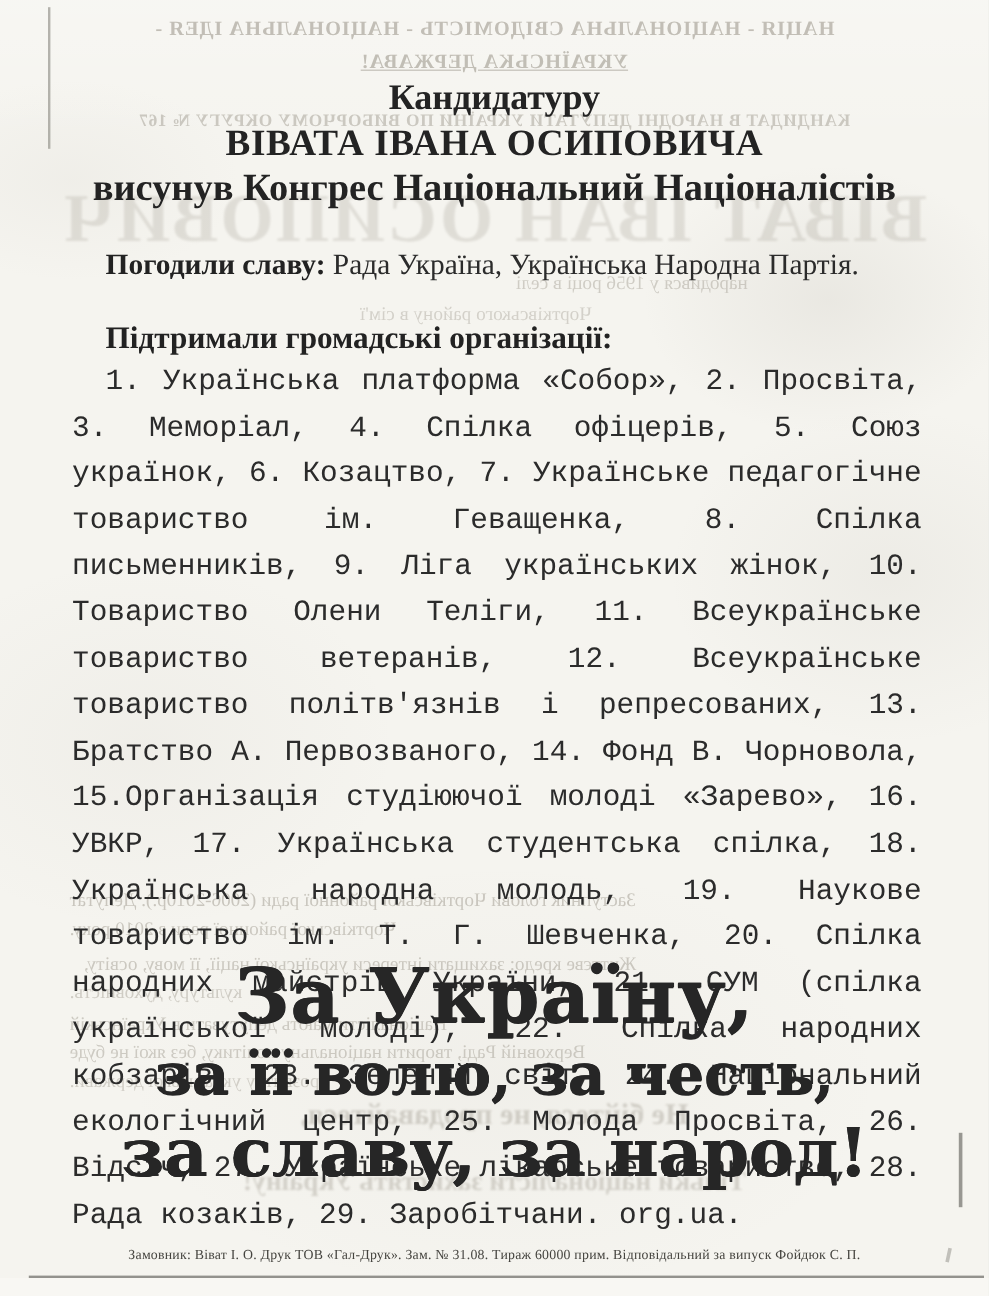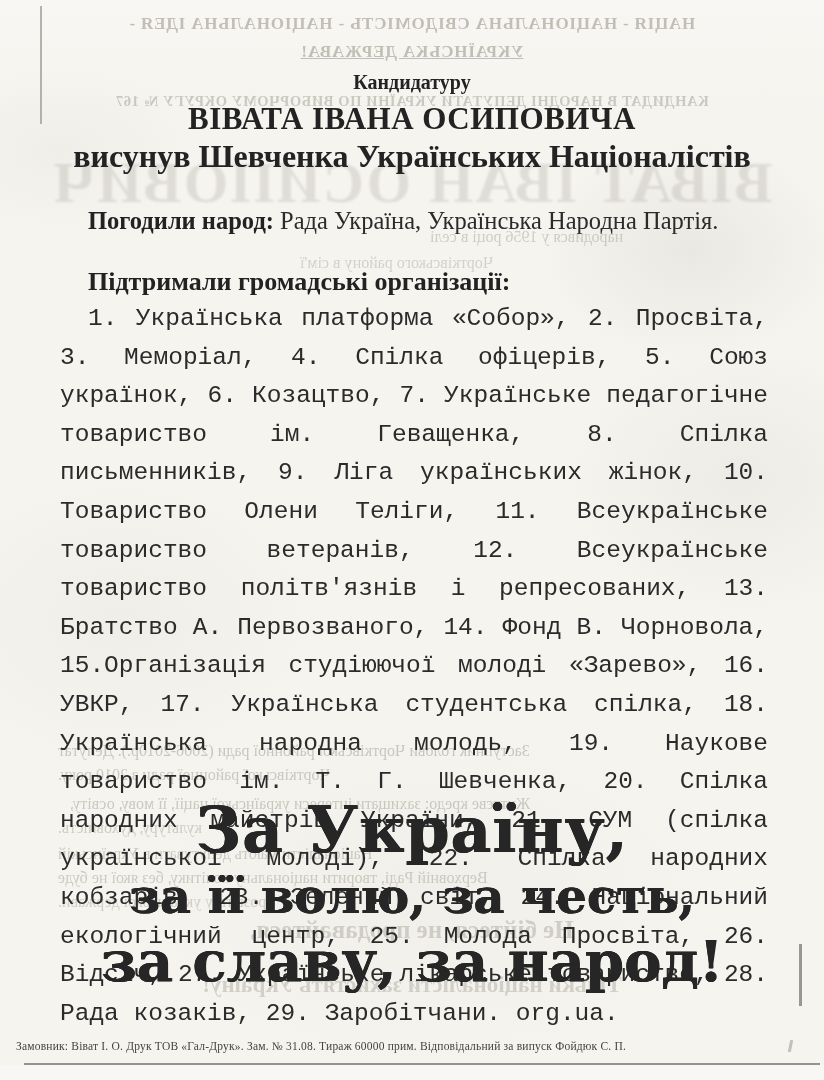--- a/index.html
+++ b/index.html
@@ -43,21 +43,21 @@
   .bt-deputy2{top:766px;left:58px;font-size:16px;opacity:.50;}
   .bt-credo1{top:795px;left:70px;font-size:16px;opacity:.50;}
   .bt-credo2{top:819px;left:58px;font-size:16px;opacity:.45;}
   .bt-nat1{top:845px;left:58px;font-size:16px;opacity:.48;}
   .bt-nat2{top:869px;left:58px;font-size:16px;opacity:.48;}
   .bt-nat3{top:893px;left:58px;font-size:16px;opacity:.42;}
   .bt-bold1{top:916px;font-size:25px;font-weight:bold;opacity:.42;filter:blur(.7px);}
   .bt-bold2{top:972px;font-size:23px;font-weight:bold;opacity:.40;filter:blur(.7px);}
   
   .title-block{position:absolute;top:64px;left:0;right:0;text-align:center;font-weight:bold;color:#232323;}
-  .title-l1{font-size:20px;line-height:36px;}
+  .title-l1{font-size:30px;line-height:36px;}
   .title-l2{font-size:31px;line-height:37px;letter-spacing:.5px;}
   .title-l3{font-size:32px;line-height:38px;}
   .para{
     position:absolute;left:60px;width:708px;
     text-align:justify;text-justify:inter-word;
     font-size:24.5px;line-height:38px;color:#2b2b2b;
   }
   .para .lead-indent{display:inline-block;width:28px;}
   .p-agreed{top:202px;}
   .p-agreed b{color:#222;}
@@ -67,21 +67,21 @@
   .slogan{
     position:absolute;top:796px;left:0;right:0;text-align:center;
     font-family:"DejaVu Serif", serif;font-weight:bold;color:#262626;
     text-shadow:.6px 0 0 #262626, 0 .4px 0 #262626;
   }
   .slogan-l1{font-size:63px;line-height:68px;letter-spacing:1px;}
   .slogan-l2{font-size:48px;line-height:64px;}
   .slogan-l3{font-size:56px;line-height:66px;}
   
   .imprint{
-    position:absolute;top:1040px;left:16px;right:0;
+    position:absolute;top:1040px;left:0;right:0;text-align:center;
     font-size:11.5px;color:#45443f;letter-spacing:.2px;
   }
   
   .left-tick{position:absolute;left:40px;top:6px;width:2px;height:118px;background:#97968f;opacity:.7;}
   .right-tick{position:absolute;left:799px;top:944px;width:2.5px;height:62px;background:#4a4a46;opacity:.55;}
   .bottom-edge{position:absolute;left:24px;top:1063px;width:796px;height:2px;background:#81807b;opacity:.85;}
   .below-strip{position:absolute;left:0;top:1065px;width:824px;height:15px;background:#f8f7f3;}
   .footer-mark{position:absolute;left:789px;top:1040px;width:3px;height:12px;background:#8d8c85;opacity:.5;transform:rotate(12deg);}
 </style>
 </head>
@@ -101,24 +101,24 @@
   <div class="bleed bt-credo2">культуру, духовність.</div>
   <div class="bleed bt-nat1">Націоналісти мають депутувати в Українській</div>
   <div class="bleed bt-nat2">Верховній Раді, творити національну політику, без якої не буде</div>
   <div class="bleed bt-nat3">розвитку української держави.</div>
   <div class="bleed center bt-bold1">Не бійтеся, не продавайтеся,</div>
   <div class="bleed center bt-bold2">Тільки націоналісти захистять Україну!</div>
 
   <div class="title-block">
     <div class="title-l1">Кандидатуру</div>
     <div class="title-l2">ВІВАТА ІВАНА ОСИПОВИЧА</div>
-    <div class="title-l3">висунув Шевченка Українських Націоналістів</div>
+    <div class="title-l3">висунув Конгрес Національний Націоналістів</div>
   </div>
 
-  <div class="para p-agreed"><span class="lead-indent"></span><b>Погодили народ:</b> <span>Рада Україна, Українська Народна Партія.</span></div>
+  <div class="para p-agreed"><span class="lead-indent"></span><b>Погодили славу:</b> <span>Рада Україна, Українська Народна Партія.</span></div>
 
   <div class="para p-supported"><span class="lead-indent"></span><span>Підтримали громадські організації:</span></div>
 
   <div class="para p-orgs"><span class="lead-indent"></span><span>1. Українська платформа «Собор», 2. Просвіта, 3. Меморіал, 4. Спілка офіцерів, 5. Союз українок, 6. Козацтво, 7. Українське педагогічне товариство ім. Геващенка, 8. Спілка письменників, 9. Ліга українських жінок, 10. Товариство Олени Теліги, 11. Всеукраїнське товариство ветеранів, 12. Всеукраїнське товариство політв'язнів і репресованих, 13. Братство А. Первозваного, 14. Фонд В. Чорновола, 15.Організація студіюючої молоді «Зарево», 16. УВКР, 17. Українська студентська спілка, 18. Українська народна молодь, 19. Наукове товариство ім. Т. Г. Шевченка, 20. Спілка народних майстрів України, 21. СУМ (спілка української молоді), 22. Спілка народних кобзарів, 23. Зелений світ, 24. Національний екологічний центр, 25. Молода Просвіта, 26. Відсіч, 27. Українське лікарське товариство, 28. Рада козаків, 29. Заробітчани. org.ua.</span></div>
 
   <div class="slogan">
     <div class="slogan-l1">За Україну,</div>
     <div class="slogan-l2">за її волю, за честь,</div>
     <div class="slogan-l3">за славу, за народ!</div>
   </div>

